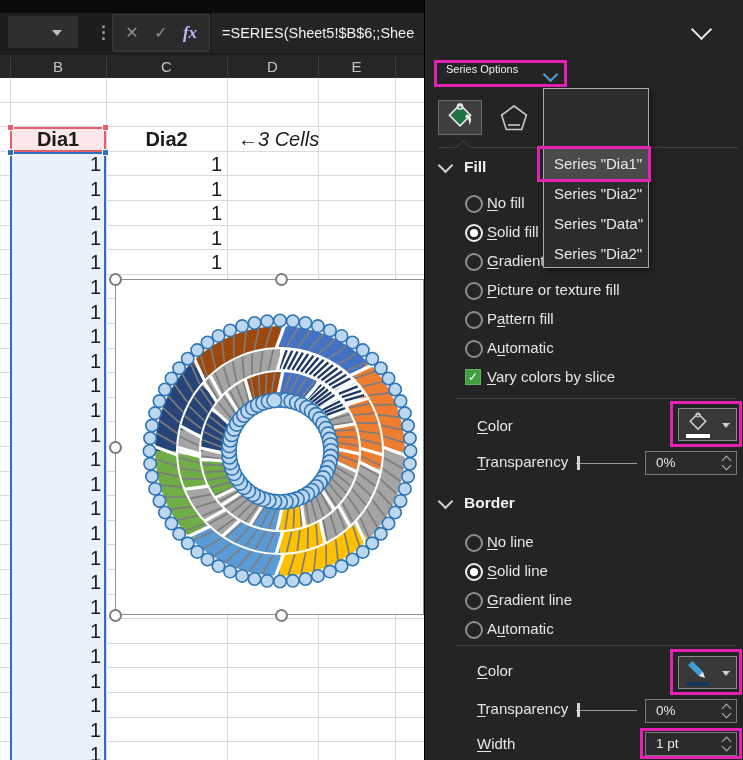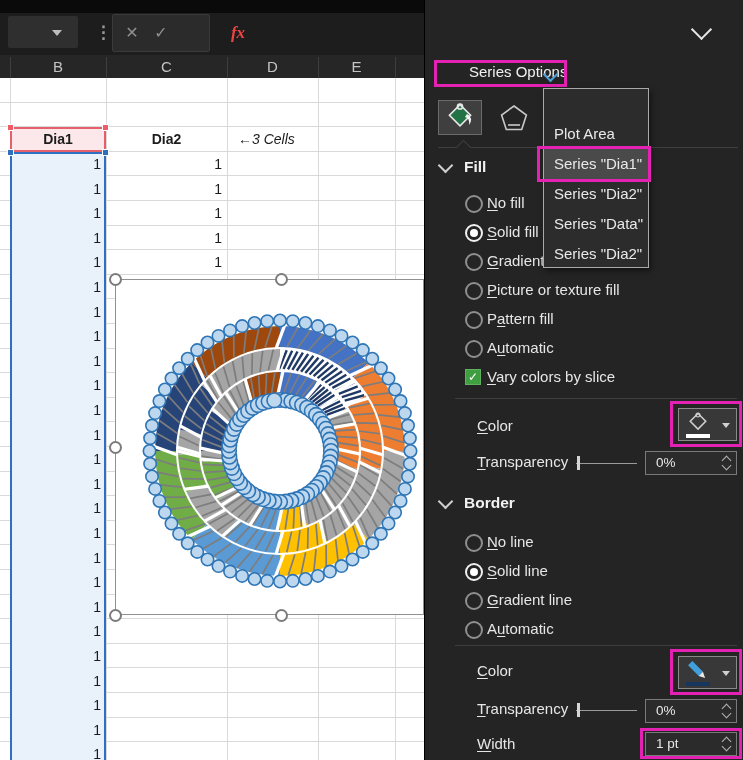--- a/index.html
+++ b/index.html
@@ -7,47 +7,47 @@
        font-family:"Liberation Sans",sans-serif;-webkit-font-smoothing:antialiased;}
   .abs{position:absolute;}
   
   #topstrip{left:0;top:0;width:743px;height:13px;background:#0a0a0a;}
   #toolbar{left:0;top:13px;width:743px;height:42px;background:#1d1d1d;border-bottom:2px solid #050505;}
   #namebox{left:8px;top:3px;width:70px;height:32px;background:#2f2f2f;border-radius:2px;}
   .tb-caret{width:0;height:0;border-left:5px solid transparent;border-right:5px solid transparent;border-top:6px solid #bdbdbd;}
   #kebab{left:95px;top:4px;width:12px;height:32px;color:#9a9a9a;font-size:17px;line-height:32px;text-align:center;font-weight:bold;}
   #fxgroup{left:112px;top:1px;width:96px;height:36px;background:#2b2b2b;border:1px solid #3a3a3a;border-radius:2px;}
   .fxbtn{position:absolute;top:0;height:36px;line-height:36px;text-align:center;color:#8f8f8f;font-size:16px;width:30px;}
-  #fx-insert{color:#ef4444;font-family:"Liberation Serif",serif;font-style:italic;font-weight:bold;font-size:17px;margin-left:48px;}
+  #fx-insert{color:#c4b5fd;font-family:"Liberation Serif",serif;font-style:italic;font-weight:bold;font-size:17px;}
   #formulabar{left:212px;top:0px;width:212px;height:40px;background:#242424;overflow:hidden;}
   #formulatext{left:10px;top:0;height:40px;line-height:40px;color:#f2f2f2;font-size:14.5px;white-space:nowrap;}
   
   #colheads{left:0;top:55px;width:424px;height:23px;background:#262626;}
   .colsep{position:absolute;top:2px;width:1px;height:21px;background:#3e3e3e;}
   .collabel{position:absolute;top:0;height:23px;line-height:23px;color:#c4c4c4;font-size:15px;text-align:center;}
   
   #grid{left:0;top:78px;width:424px;height:682px;background:repeating-linear-gradient(to bottom,#ffffff 0 23.6px,#d9d9d9 23.6px 24.6px);}
   .vline{position:absolute;top:0;width:1px;height:682px;background:#d9d9d9;}
-  .cell{position:absolute;height:24.6px;line-height:24.6px;font-size:14px;color:#1c1c1c;}
+  .cell{position:absolute;height:24.6px;line-height:24.6px;font-size:20px;color:#1c1c1c;}
   .num{text-align:right;}
   #pinkcell{left:10px;top:49.4px;width:96px;height:24.6px;background:#fce8ea;border:2px solid #e4606b;box-sizing:border-box;}
   #bluerange{left:10px;top:74px;width:96px;height:608px;background:#e9f1fb;border-left:2px solid #2f6fc1;border-right:2px solid #2f6fc1;border-top:2px solid #2f6fc1;box-sizing:border-box;}
   .handle-sq{position:absolute;width:7px;height:7px;border:1px solid #ffffff;box-sizing:border-box;}
   .red-sq{background:#ee5d66;}
   .blue-sq{background:#2f6fc1;}
   
   #chart{left:115px;top:279px;width:309px;height:336px;background:#ffffff;border:1px solid #919191;box-sizing:border-box;}
   .frame-handle{position:absolute;width:13px;height:13px;border-radius:50%;background:#ffffff;border:2px solid #7c7c7c;box-sizing:border-box;}
   
   #panel{left:424px;top:0;width:319px;height:760px;background:#242424;border-left:1px solid #000;box-sizing:border-box;}
   #panel-title{left:443px;top:16px;font-size:21px;color:#ebebeb;letter-spacing:.2px;}
   .chev{display:inline-block;width:9px;height:9px;border-right:2px solid #cfcfcf;border-bottom:2px solid #cfcfcf;transform:rotate(45deg);}
   #title-chev{left:694px;top:22px;width:13px;height:13px;border-right:2px solid #e6e6e6;border-bottom:2px solid #e6e6e6;transform:rotate(45deg);}
   #seriesopt-box{left:434px;top:60px;width:133px;height:27px;border:3px solid #e321b3;box-sizing:border-box;}
-  #seriesopt-label{left:446px;top:63px;font-size:15px;color:#f0f0f0;margin-left:23px;}
+  #seriesopt-label{left:446px;top:63px;font-size:11px;color:#f0f0f0;}
   #seriesopt-chev{left:545px;top:69px;border-color:#4ba0d8;}
   #fill-tab{left:438px;top:100px;width:44px;height:35px;background:#3f3f3f;border:1px solid #6b6b6b;box-sizing:border-box;}
   #effects-tab{left:494px;top:103px;width:40px;height:30px;}
   #tab-divider{left:438px;top:147px;width:300px;height:1px;background:#3f3f3f;}
   #tab-notch{left:458px;top:142px;width:10px;height:10px;background:#242424;border-left:1px solid #3f3f3f;border-top:1px solid #3f3f3f;transform:rotate(45deg);}
   .sec-chev{position:absolute;border-color:#cfcfcf;}
   .sec-title{position:absolute;font-size:15.5px;font-weight:bold;color:#f2f2f2;}
   .opt-row{position:absolute;left:465px;height:20px;}
   .radio{position:absolute;left:0;top:1px;width:14px;height:14px;border:2px solid #8f8f8f;border-radius:50%;}
   .radio.sel{border-color:#f0f0f0;}
@@ -80,20 +80,23 @@
   <div class="abs" id="topstrip"></div>
   <div class="abs" id="toolbar">
     <div class="abs" id="namebox">
       <div class="abs tb-caret" style="left:44px;top:14px;"></div>
     </div>
     <div class="abs" id="kebab">⋮</div>
     <div class="abs" id="fxgroup">
       <div class="fxbtn" style="left:4px;">✕</div>
       <div class="fxbtn" style="left:33px;">✓</div>
       <div class="fxbtn" id="fx-insert" style="left:62px;">fx</div>
+    </div>
+    <div class="abs" id="formulabar">
+      <div class="abs" id="formulatext">=SERIES(Sheet5!$B$6;;Shee</div>
     </div>
   </div>
 
   <div class="abs" id="colheads">
       <div class="colsep" style="left: 10px;"></div>
       <div class="colsep" style="left: 106px;"></div>
       <div class="colsep" style="left: 227px;"></div>
       <div class="colsep" style="left: 318px;"></div>
       <div class="colsep" style="left: 395px;"></div>
       <div class="collabel" style="left: 10px; width: 96px;">B</div>
@@ -670,21 +673,20 @@
 
   <div class="plabel" style="left:477px;top:735px;" id="width-label"><span></span><span class="u">W</span><span>idth</span></div>
   <div class="spin" style="left:645px;top:732px;">
     <span>1 pt</span>
     <div class="spin-up"></div>
     <div class="spin-dn"></div>
   </div>
   <div class="magenta" style="left:640px;top:728px;width:102px;height:31px;"></div>
 
   <div class="abs" id="menu">
-      <div class="menu-item" style="top: 30px;">Plot Area</div>
       <div class="menu-item hl" style="top: 60px;">Series "Dia1"</div>
       <div class="menu-item" style="top: 90px;">Series "Dia2"</div>
       <div class="menu-item" style="top: 120px;">Series "Data"</div>
       <div class="menu-item" style="top: 150px;">Series "Dia2"</div>
     </div>
   <div class="magenta" id="menu-sel-box"></div>
 
 </div>
 
 </body></html>

